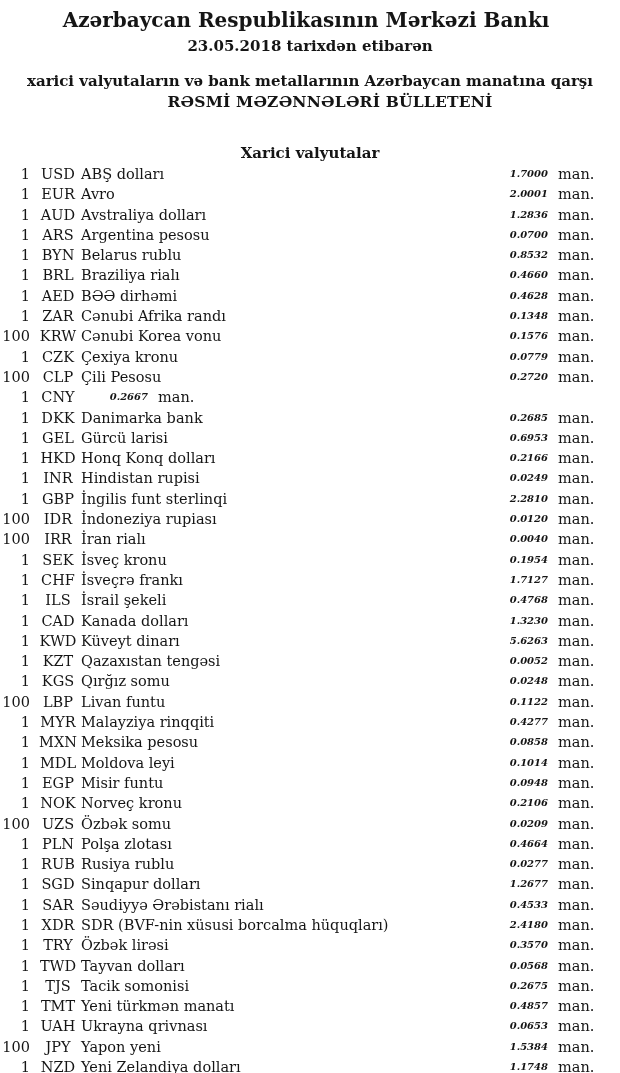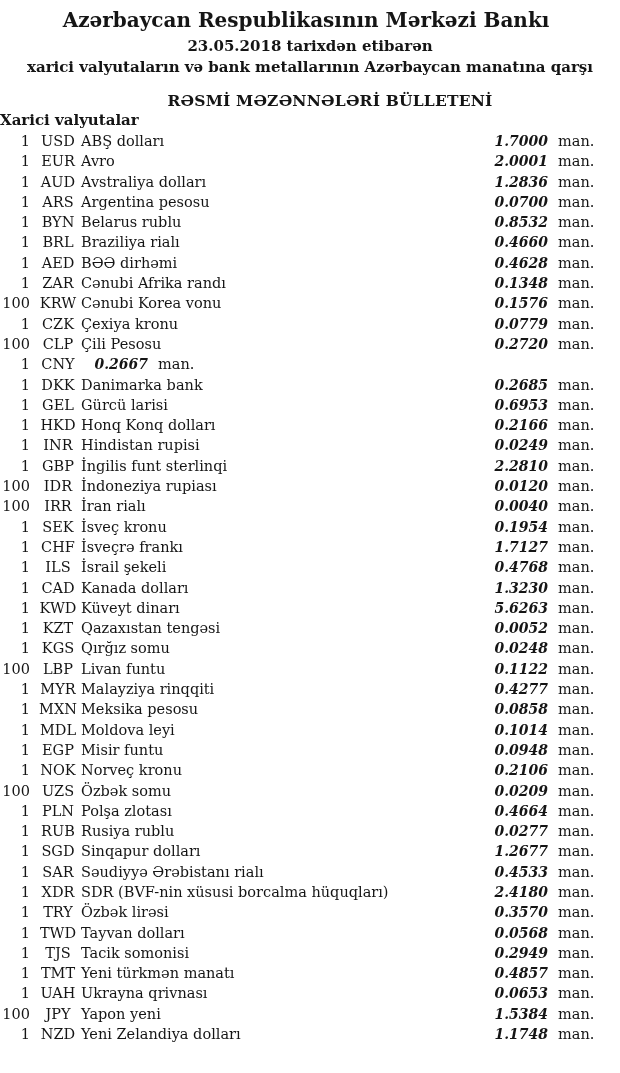--- a/index.html
+++ b/index.html
@@ -22,40 +22,41 @@
   .bank-name {
     font-size: 20px;
     line-height: 24px;
     font-weight: bold;
     margin: 0 8px 5px 0;
   }
   .date-line {
     font-size: 15px;
     line-height: 18px;
     font-weight: bold;
-    margin-bottom: 3px;
+    margin-bottom: 17px;
   }
   .subtitle {
     font-size: 15px;
     line-height: 18px;
     font-weight: bold;
-    margin-bottom: 15px;
+    margin-bottom: 2px;
   }
   .bulletin-title {
     font-size: 15.5px;
     line-height: 20px;
     font-weight: bold;
     letter-spacing: 0.2px;
     padding-left: 40px;
   }
   .section-title {
-    text-align: left;
+    text-align: center;
     font-size: 15px;
     line-height: 18px;
     font-weight: bold;
+    margin-top: 32px;
   }
   .rates-table {
     margin-top: 2px;
   }
   .row {
     display: flex;
     height: 20.3px;
     line-height: 20.3px;
     font-size: 14.5px;
     white-space: nowrap;
@@ -74,21 +75,21 @@
   .name {
     flex: 1 1 auto;
     padding-left: 3px;
     overflow: hidden;
   }
   .rate {
     width: 70px;
     text-align: right;
     font-weight: bold;
     font-style: italic;
-    font-size: 14px;
+    font-size: 10px;
     flex: 0 0 auto;
   }
   .unit {
     width: 72px;
     box-sizing: border-box;
     padding-left: 10px;
     flex: 0 0 auto;
   }
 </style>
 </head>
@@ -422,21 +423,21 @@
       <span class="code">TWD</span>
       <span class="name">Tayvan dolları</span>
       <span class="rate">0.0568</span>
       <span class="unit">man.</span>
     </div>
 
     <div class="row">
       <span class="qty">1</span>
       <span class="code">TJS</span>
       <span class="name">Tacik somonisi</span>
-      <span class="rate">0.2949</span>
+      <span class="rate">0.2675</span>
       <span class="unit">man.</span>
     </div>
 
     <div class="row">
       <span class="qty">1</span>
       <span class="code">TMT</span>
       <span class="name">Yeni türkmən manatı</span>
       <span class="rate">0.4857</span>
       <span class="unit">man.</span>
     </div>

